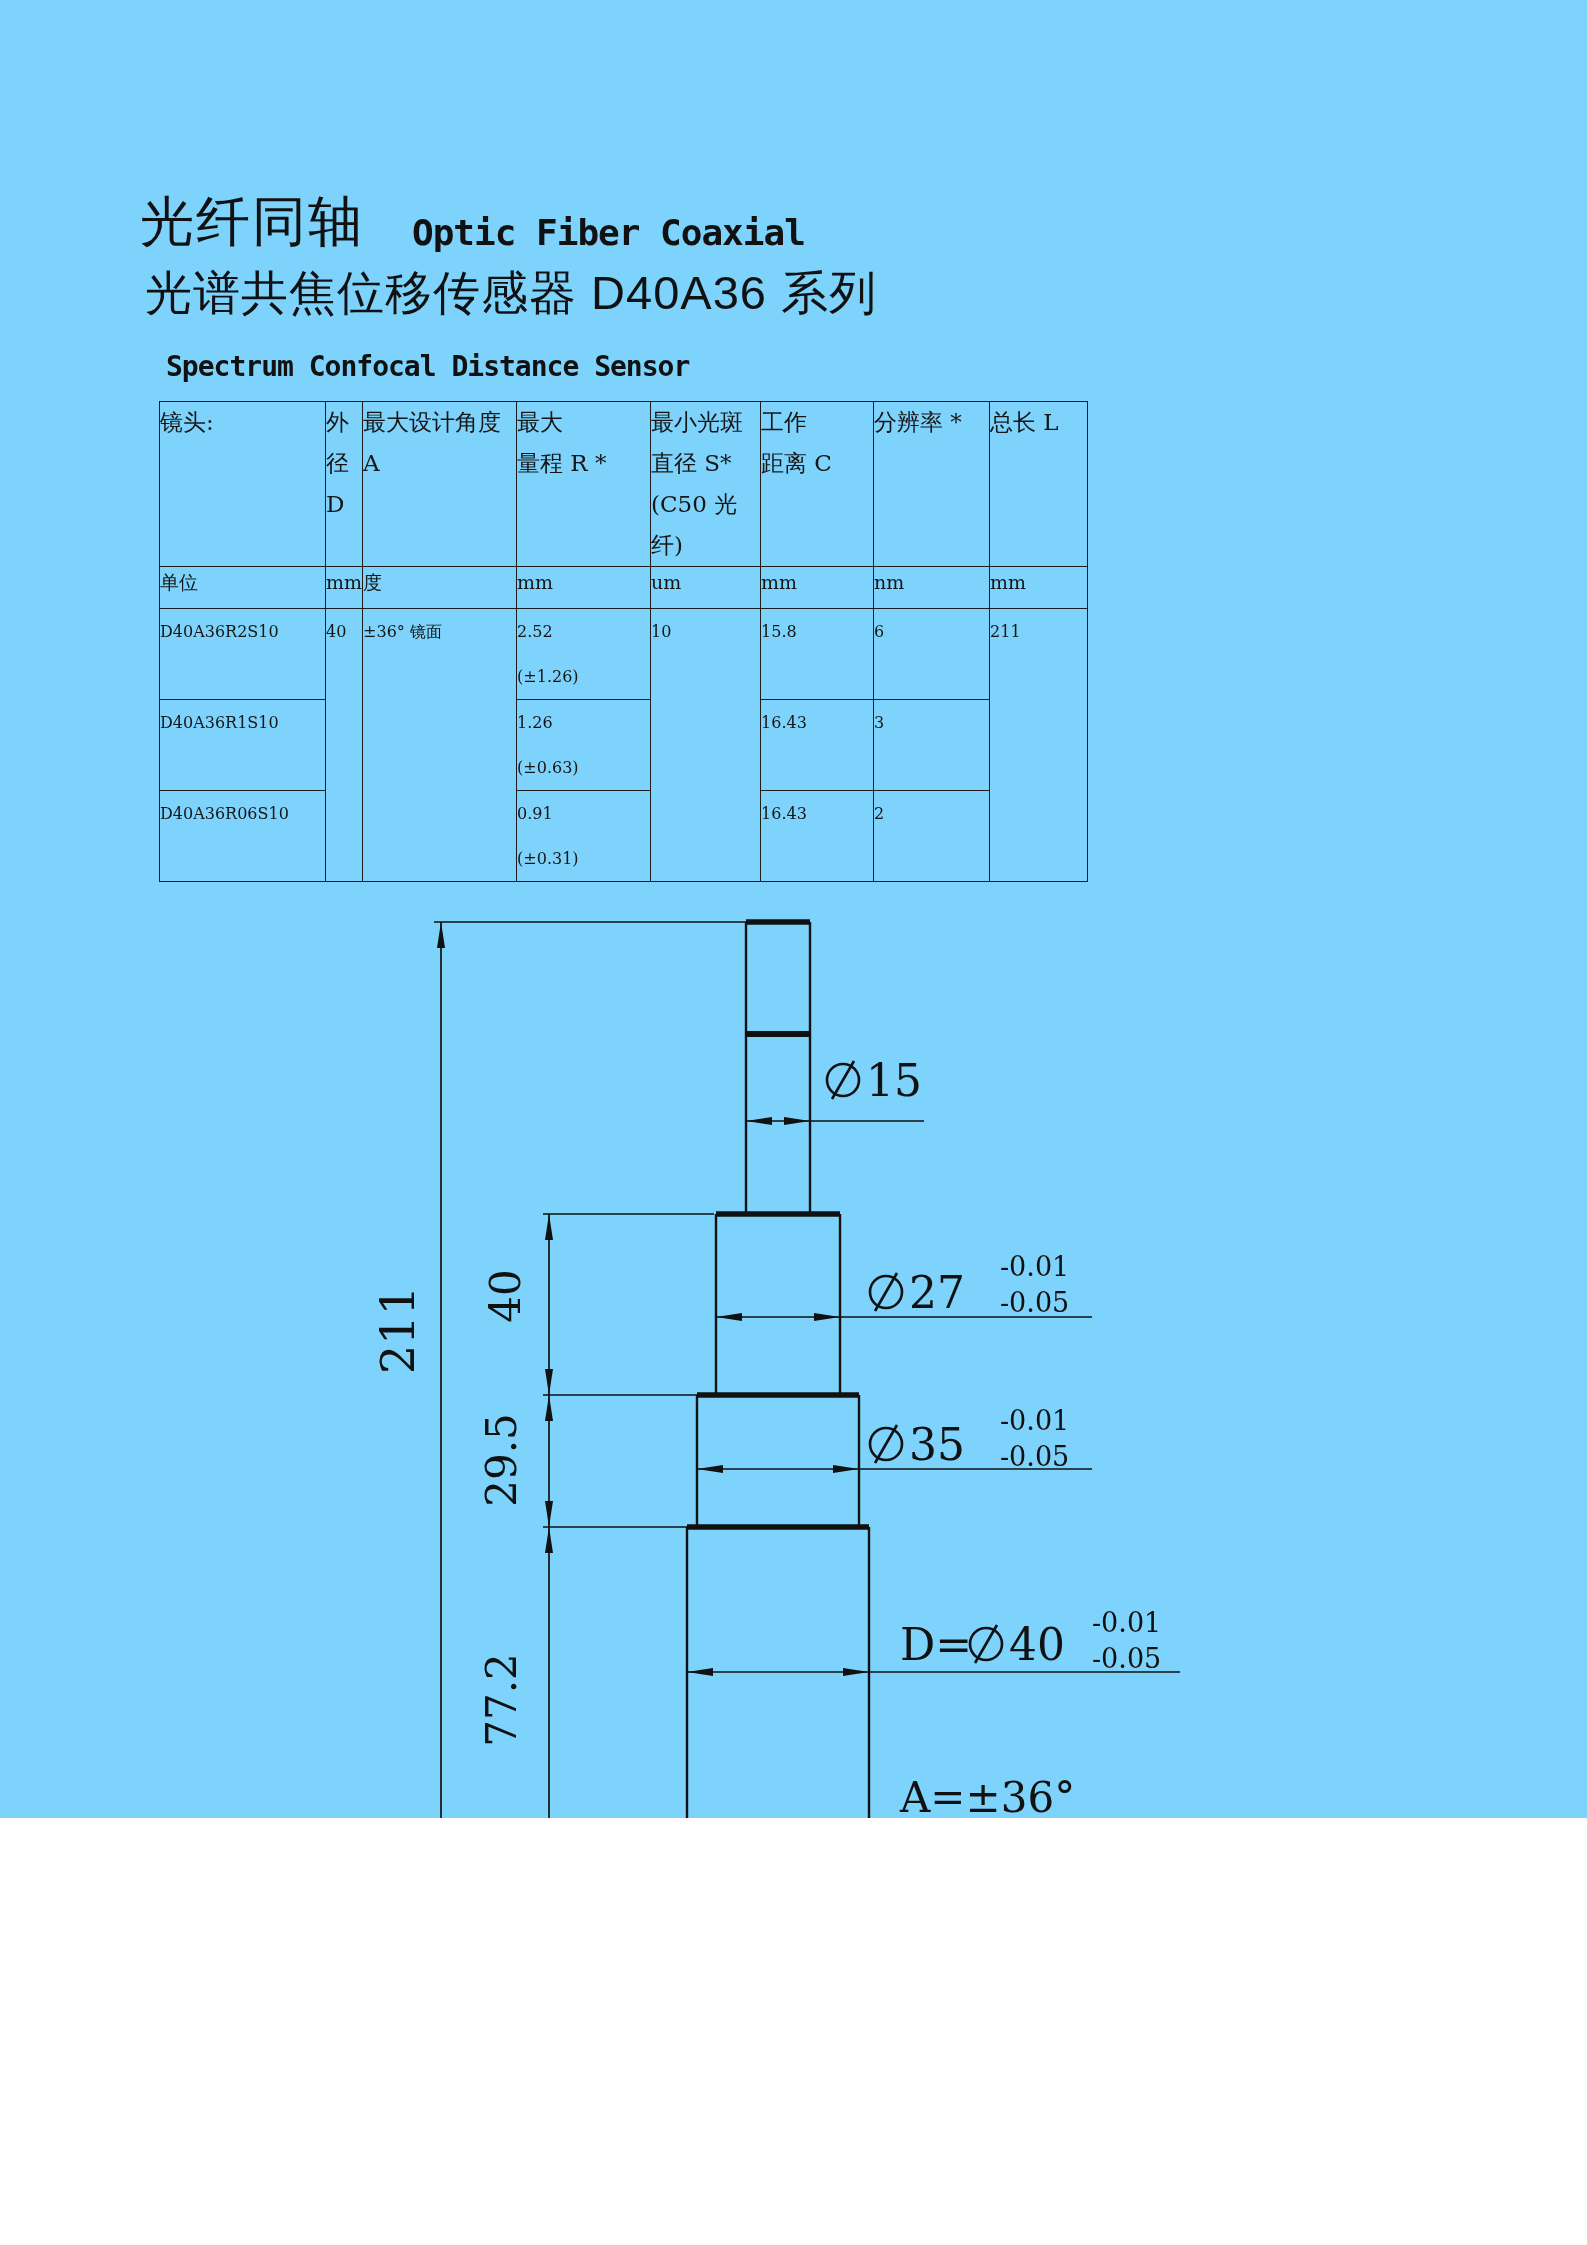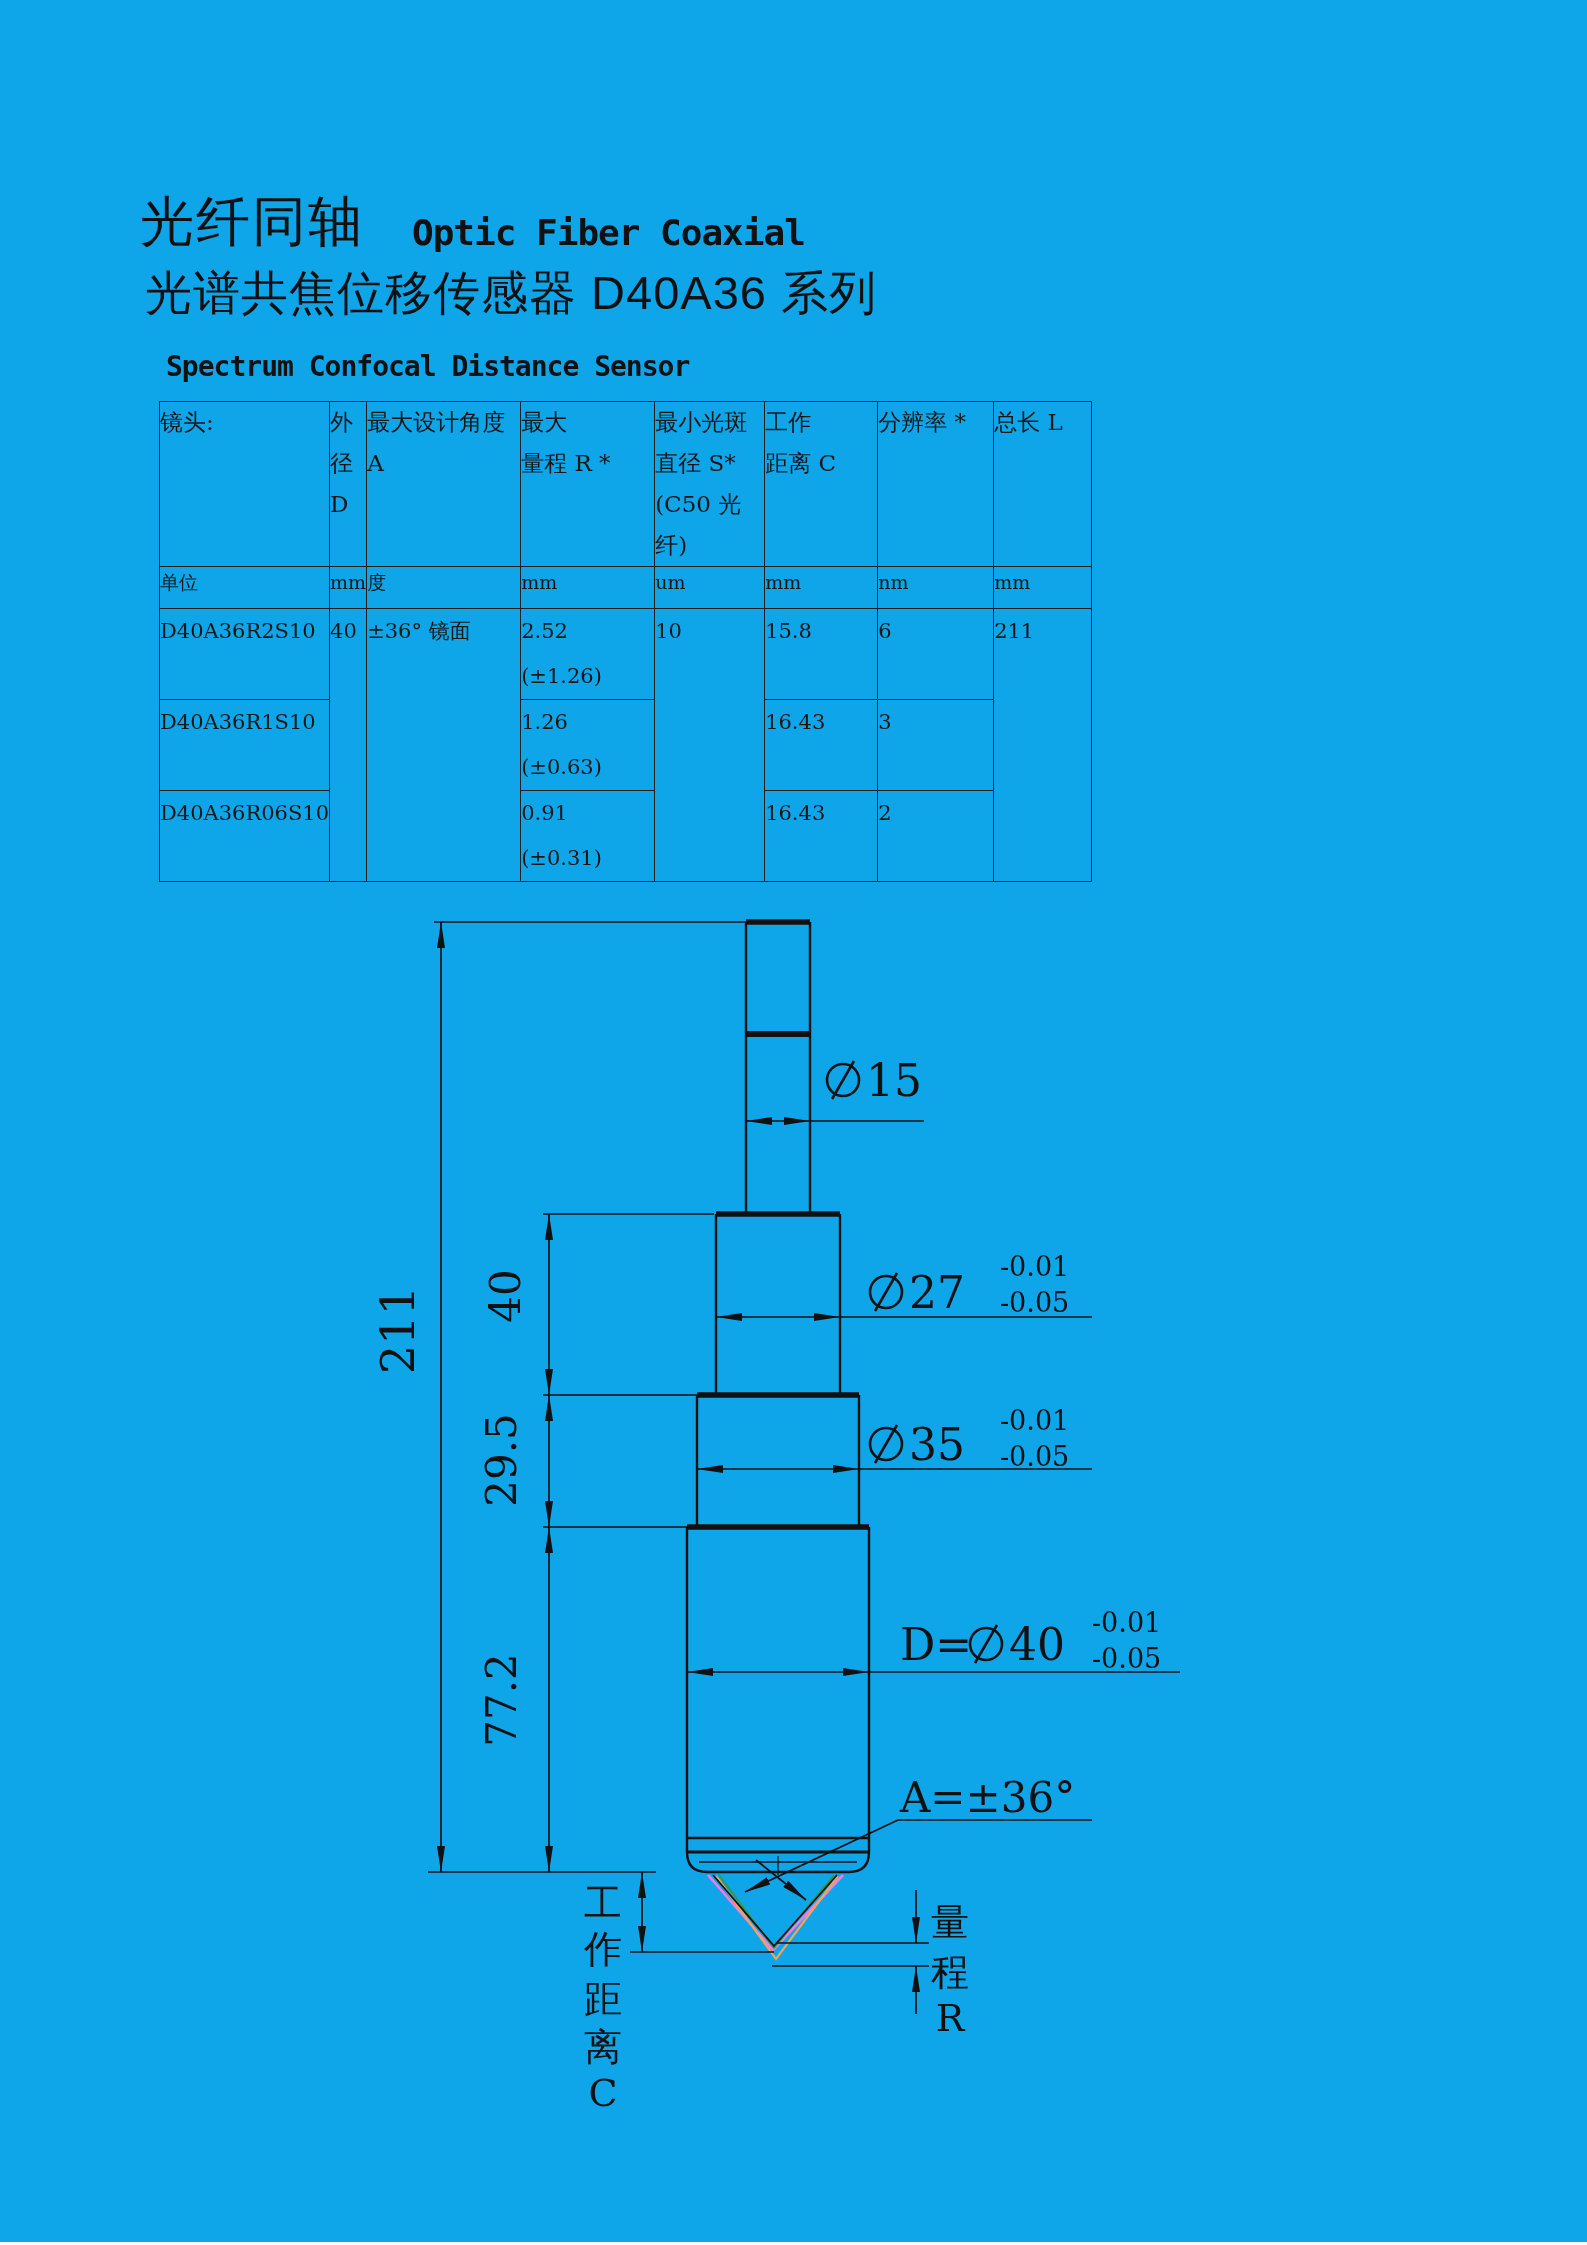--- a/index.html
+++ b/index.html
@@ -1,33 +1,33 @@
 <!DOCTYPE html>
 <html><head>
 <meta charset="utf-8">
 <style>
   html,body{margin:0;padding:0;background:#fff;}
-  .page{position:relative;width:1587px;height:2242px;background:#0ea5e9;overflow:hidden;
+  .page{position:relative;width:1587px;height:1818px;background:#7dd3fc;overflow:hidden;
         font-family:"Liberation Sans",sans-serif;color:#111;}
   .abs{position:absolute;}
   
   .title-cn-main{left:140px;top:186px;font-size:54px;letter-spacing:2px;font-weight:500;}
   .title-en-main{left:412px;top:212px;font-size:36px;font-weight:bold;
                  font-family:"DejaVu Sans Mono",monospace;letter-spacing:-1px;}
   .title-cn-sub{left:145px;top:262px;font-size:47px;letter-spacing:1px;font-weight:400;}
   .title-en-sub{left:166px;top:330px;font-size:28px;font-weight:bold;
                 font-family:"DejaVu Sans Mono",monospace;letter-spacing:-1px;margin-top:20px;}
   
   table.spec{position:absolute;left:159px;top:401px;border-collapse:collapse;table-layout:fixed;
              font-family:"DejaVu Serif","Liberation Serif",serif;color:#161616;}
   table.spec td{border:1.5px solid #1d1d1d;text-align:left;vertical-align:top;
                 padding:0;overflow:hidden;}
   td.hcell{font-size:23px;padding-top:9px;line-height:41px;}
   td.ucell{font-size:19px;padding-top:6px;line-height:30px;}
-  td.dcell{font-size:21px;padding-top:9px;line-height:45px;}
+  td.dcell{font-size:16px;padding-top:9px;line-height:45px;}
   
   .footnote{left:148px;top:834px;font-size:23px;color:#4a4a4a;letter-spacing:0.5px;}
   svg{position:absolute;left:0;top:0;}
   svg text{font-family:"DejaVu Serif","Liberation Serif",serif;fill:#111;}
 </style>
 </head>
 <body>
 
 <div class="page">
 

